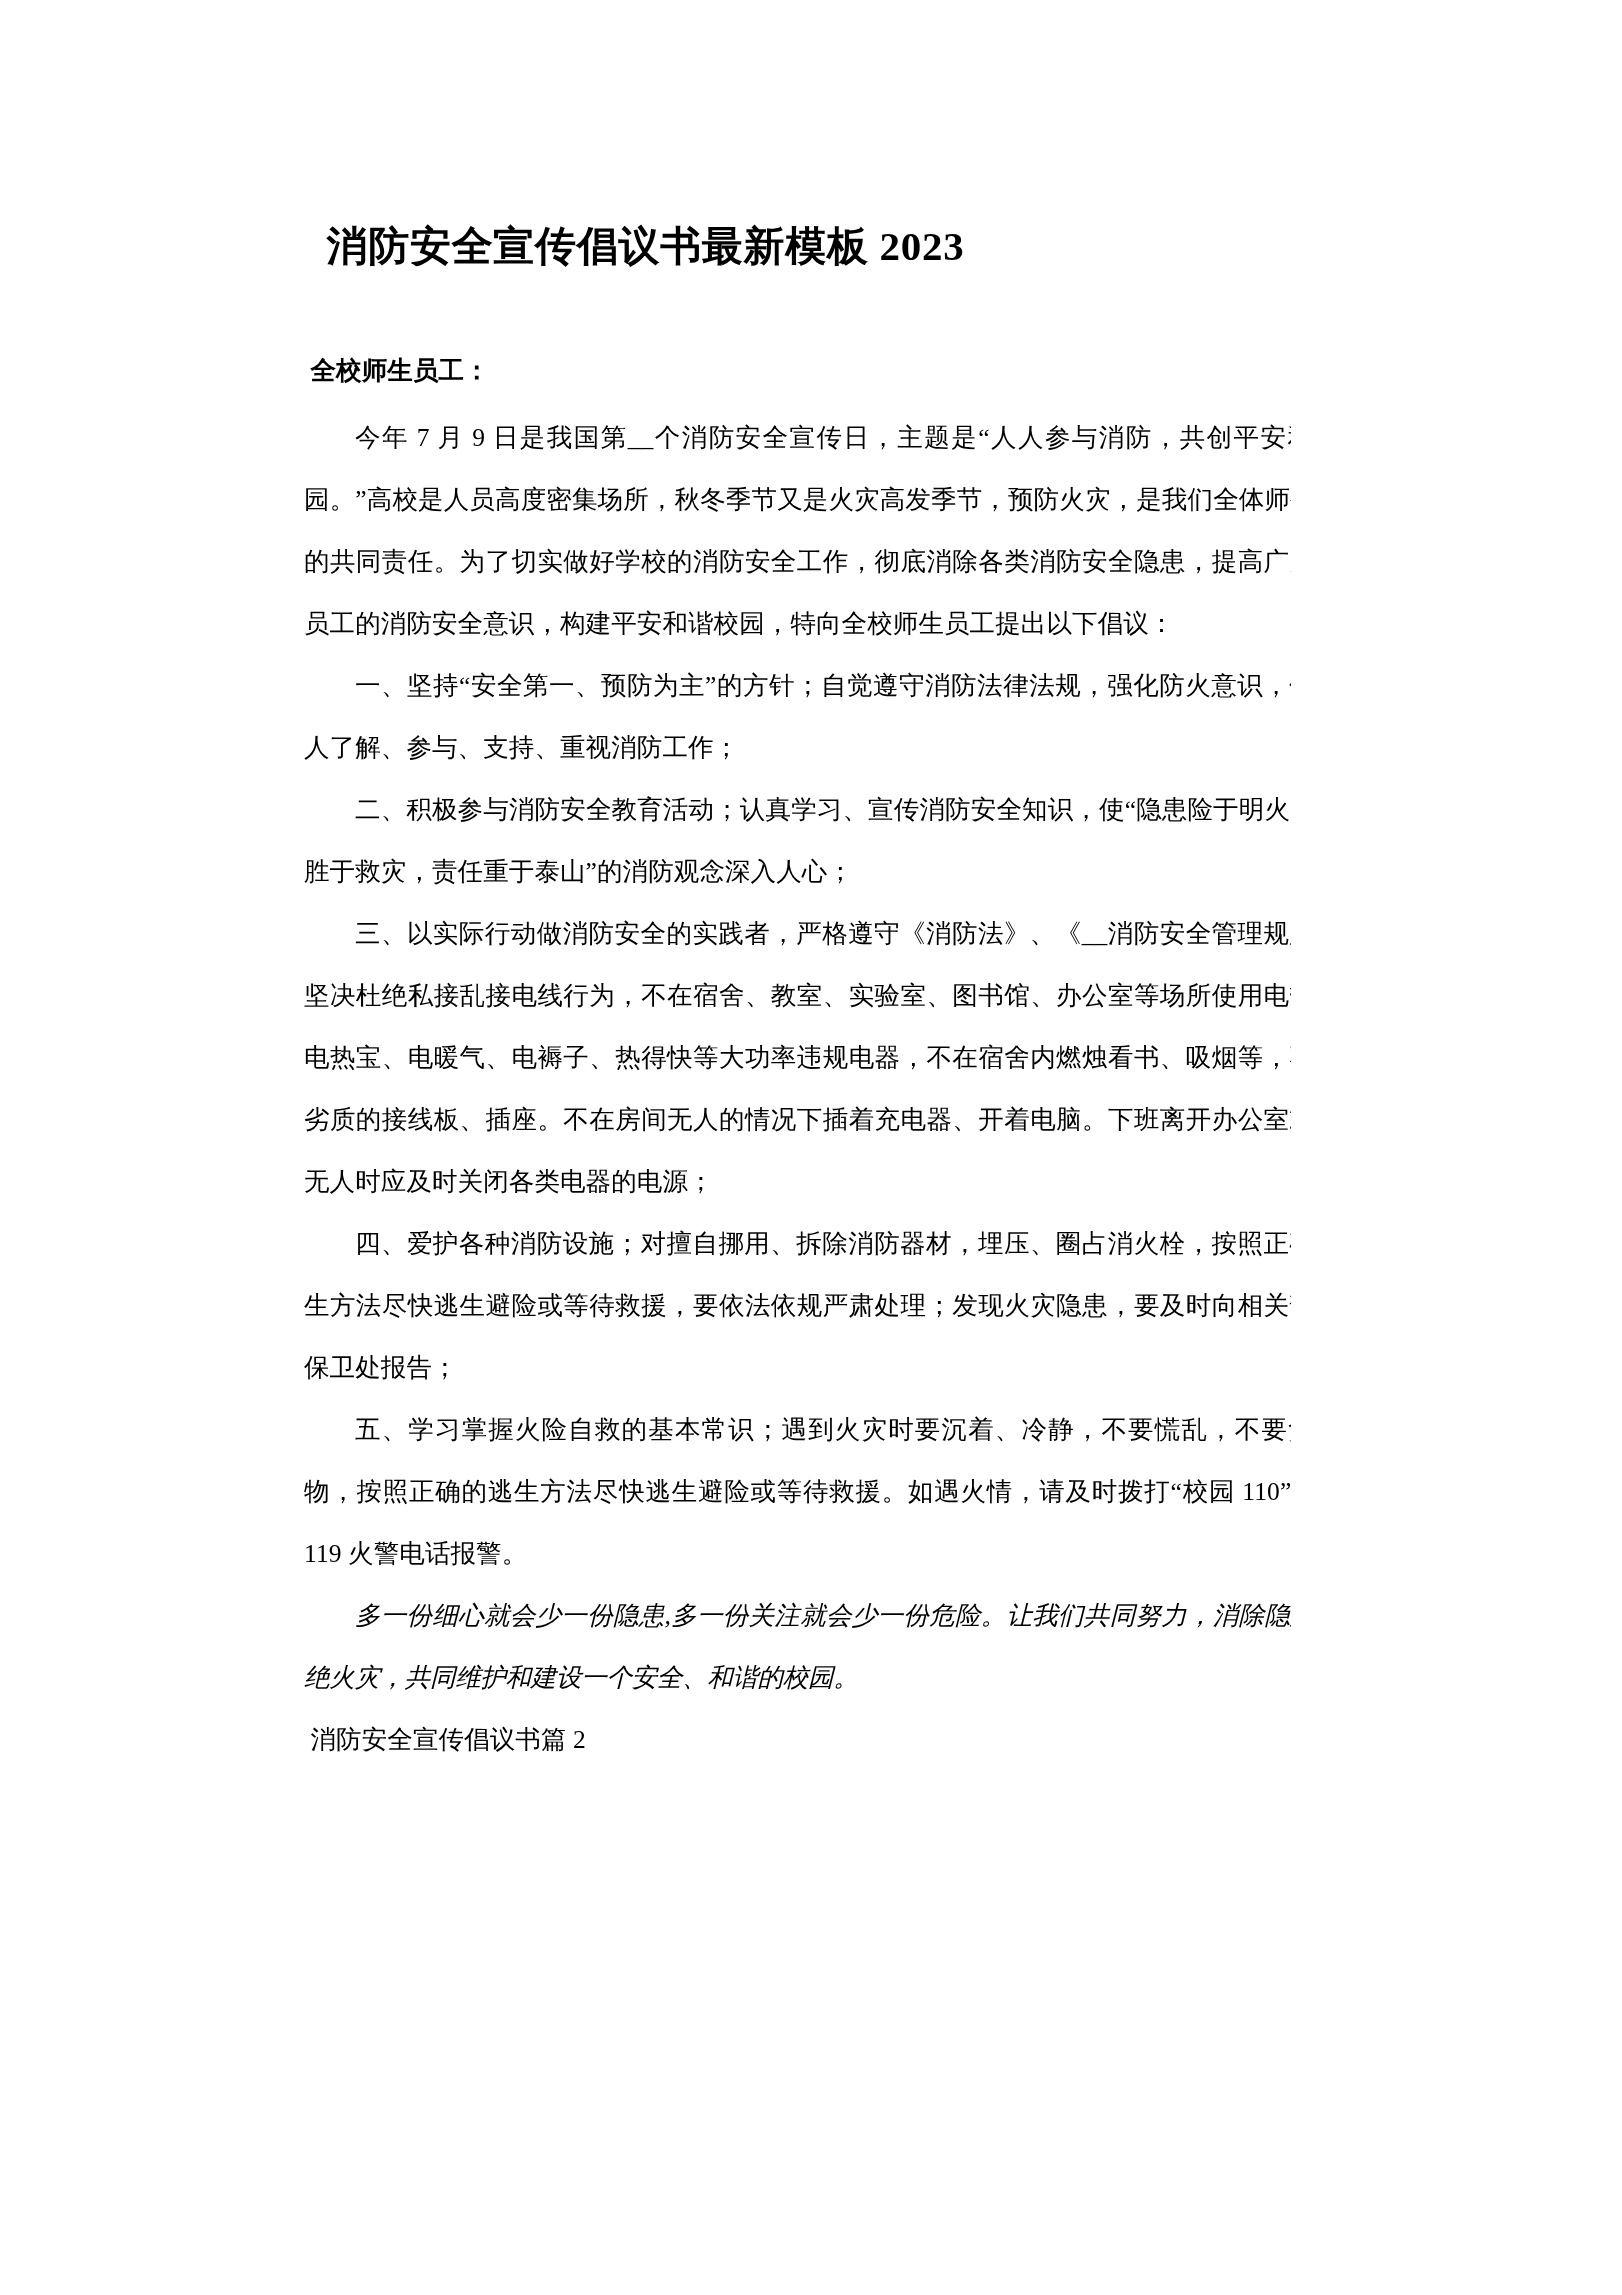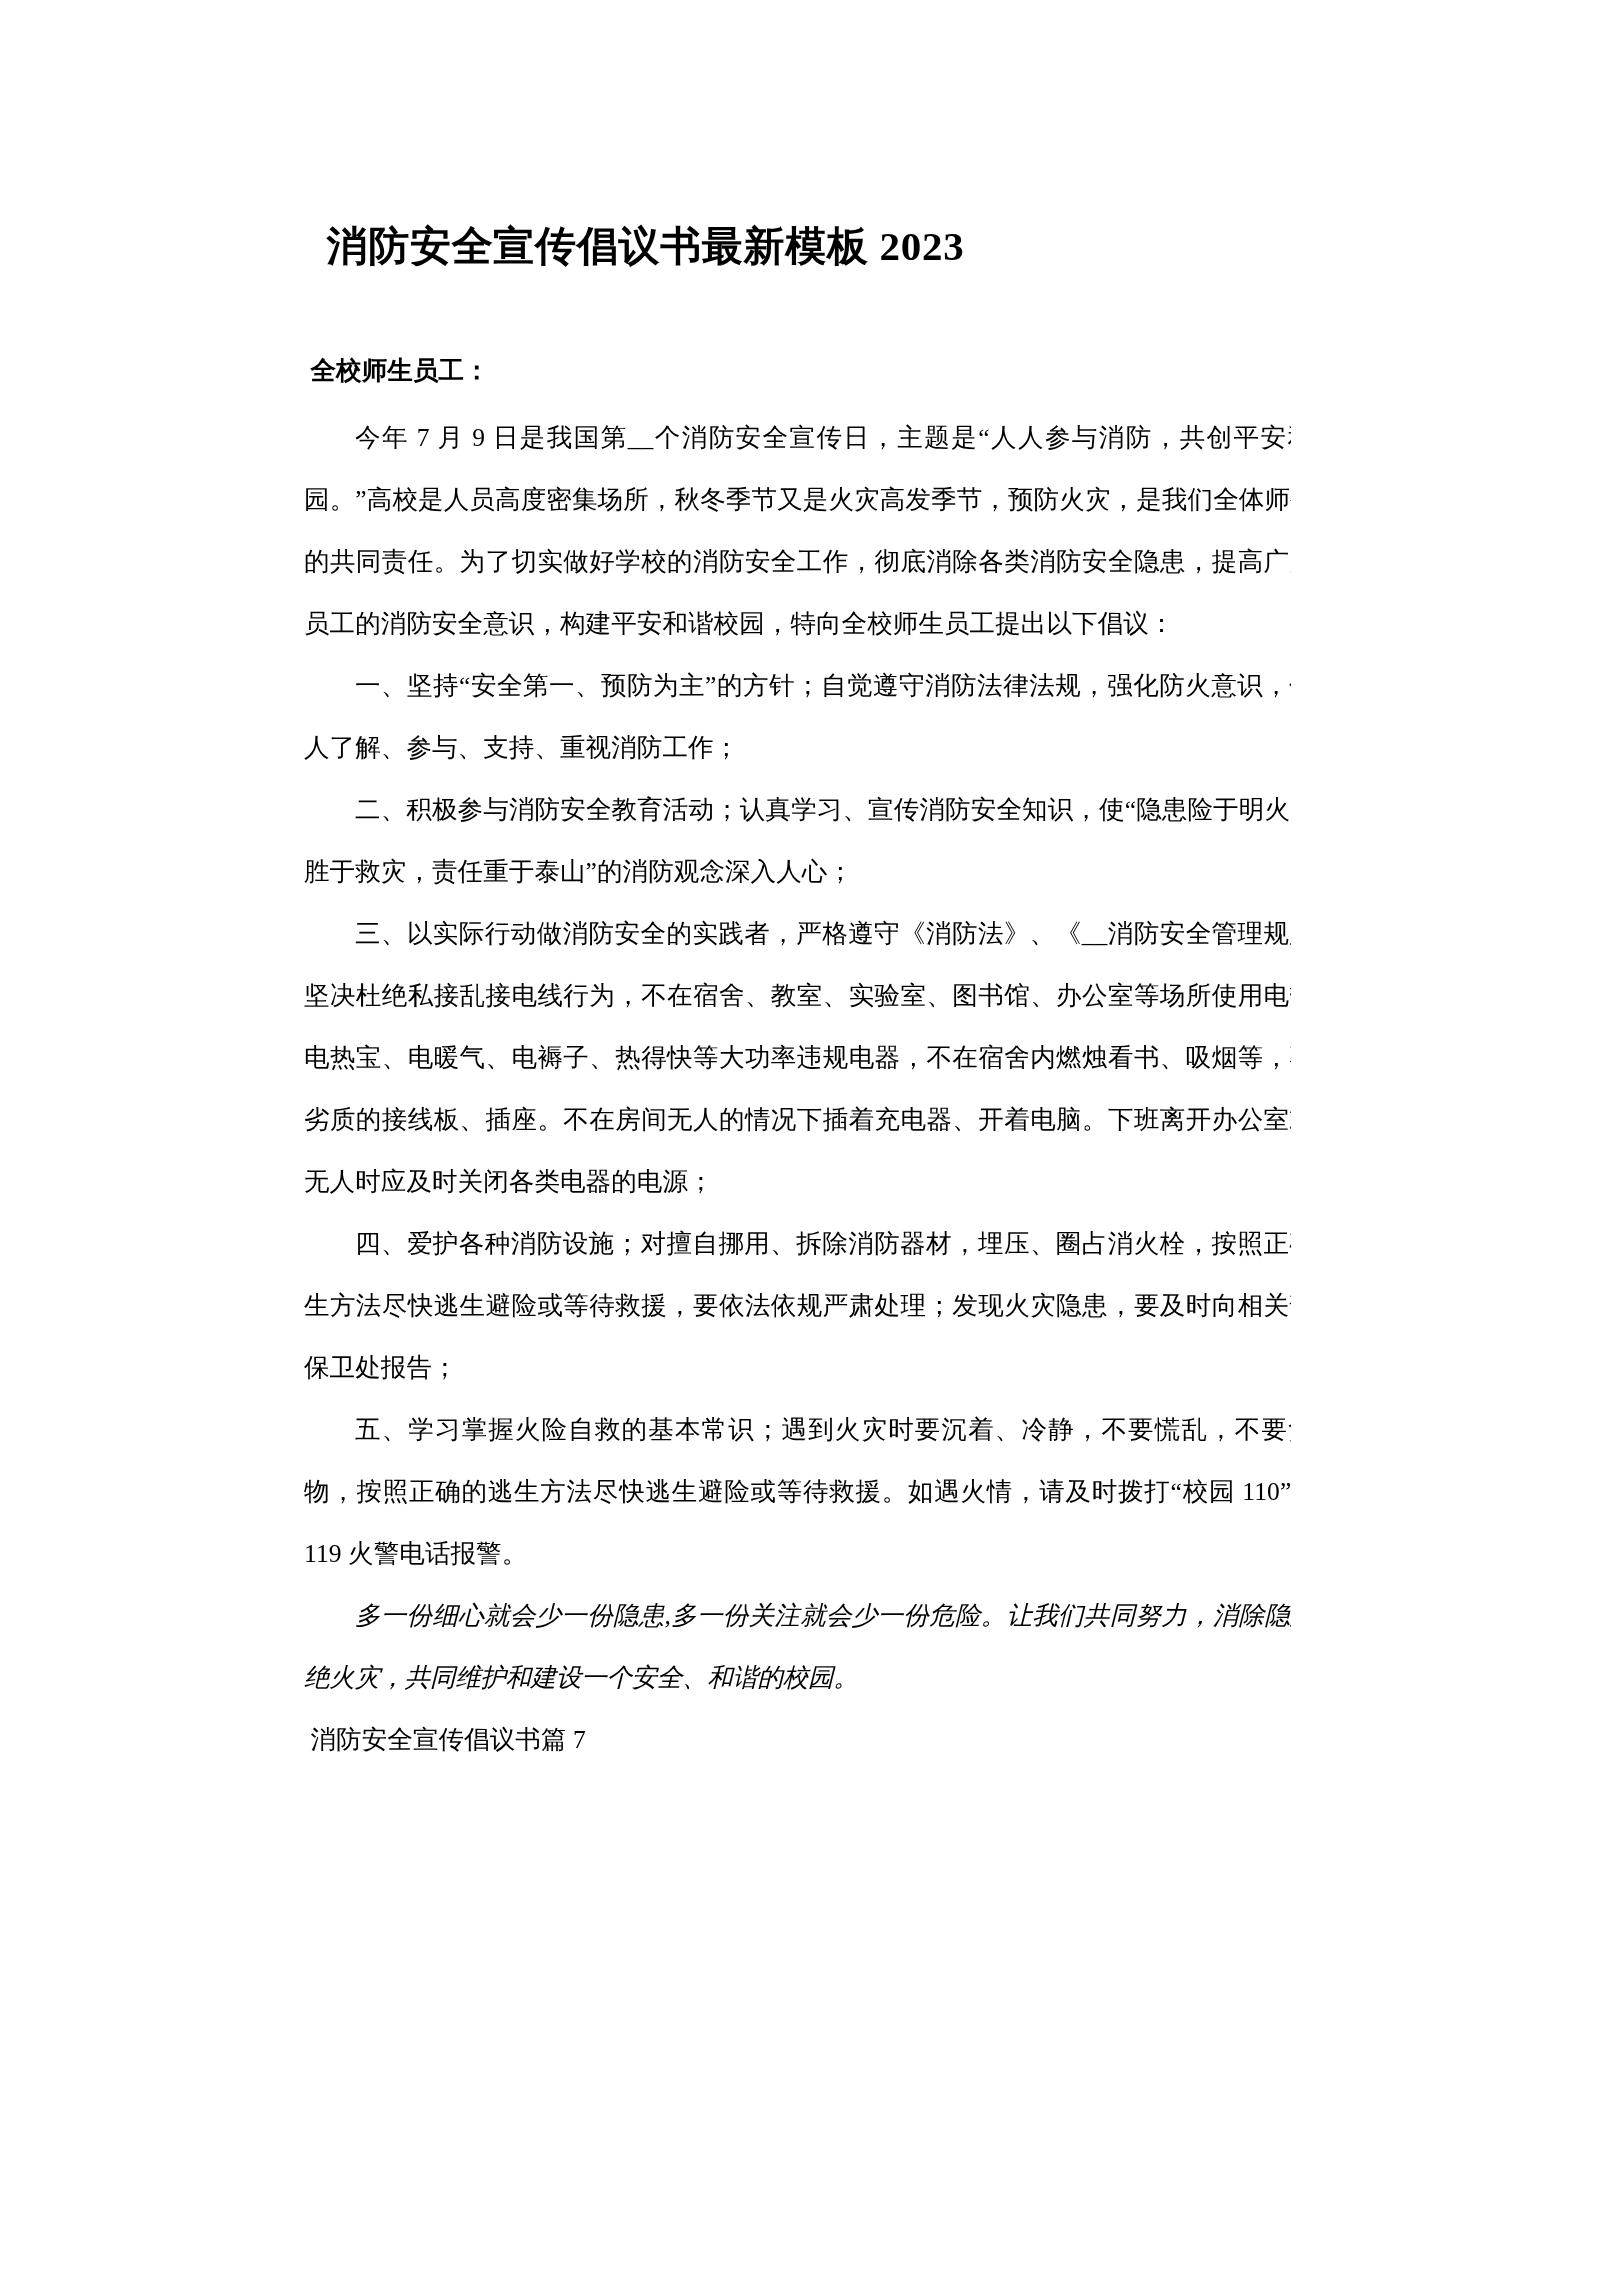--- a/index.html
+++ b/index.html
@@ -84,18 +84,18 @@
     <p class="para indent2">二、积极参与消防安全教育活动；认真学习、宣传消防安全知识，使“隐患险于明火，防范胜于救灾，责任重于泰山”的消防观念深入人心；</p>
 
     <p class="para indent2">三、以实际行动做消防安全的实践者，严格遵守《消防法》、《__消防安全管理规定》，坚决杜绝私接乱接电线行为，不在宿舍、教室、实验室、图书馆、办公室等场所使用电热毯、电热宝、电暖气、电褥子、热得快等大功率违规电器，不在宿舍内燃烛看书、吸烟等，不使用劣质的接线板、插座。不在房间无人的情况下插着充电器、开着电脑。下班离开办公室或宿舍无人时应及时关闭各类电器的电源；</p>
 
     <p class="para indent2">四、爱护各种消防设施；对擅自挪用、拆除消防器材，埋压、圈占消火栓，按照正确的逃生方法尽快逃生避险或等待救援，要依法依规严肃处理；发现火灾隐患，要及时向相关部门和保卫处报告；</p>
 
     <p class="para indent2">五、学习掌握火险自救的基本常识；遇到火灾时要沉着、冷静，不要慌乱，不要贪恋财物，按照正确的逃生方法尽快逃生避险或等待救援。如遇火情，请及时拨打“校园 110”(__) 或 119 火警电话报警。</p>
 
     <p class="para indent2 condensed">多一份细心就会少一份隐患,多一份关注就会少一份危险。让我们共同努力，消除隐患、杜绝火灾，共同维护和建设一个安全、和谐的校园。</p>
 
-    <p class="para section-label">消防安全宣传倡议书篇 7</p>
+    <p class="para section-label">消防安全宣传倡议书篇 2</p>
 
 
   </div>
 </div>
 
 
 </body></html>

